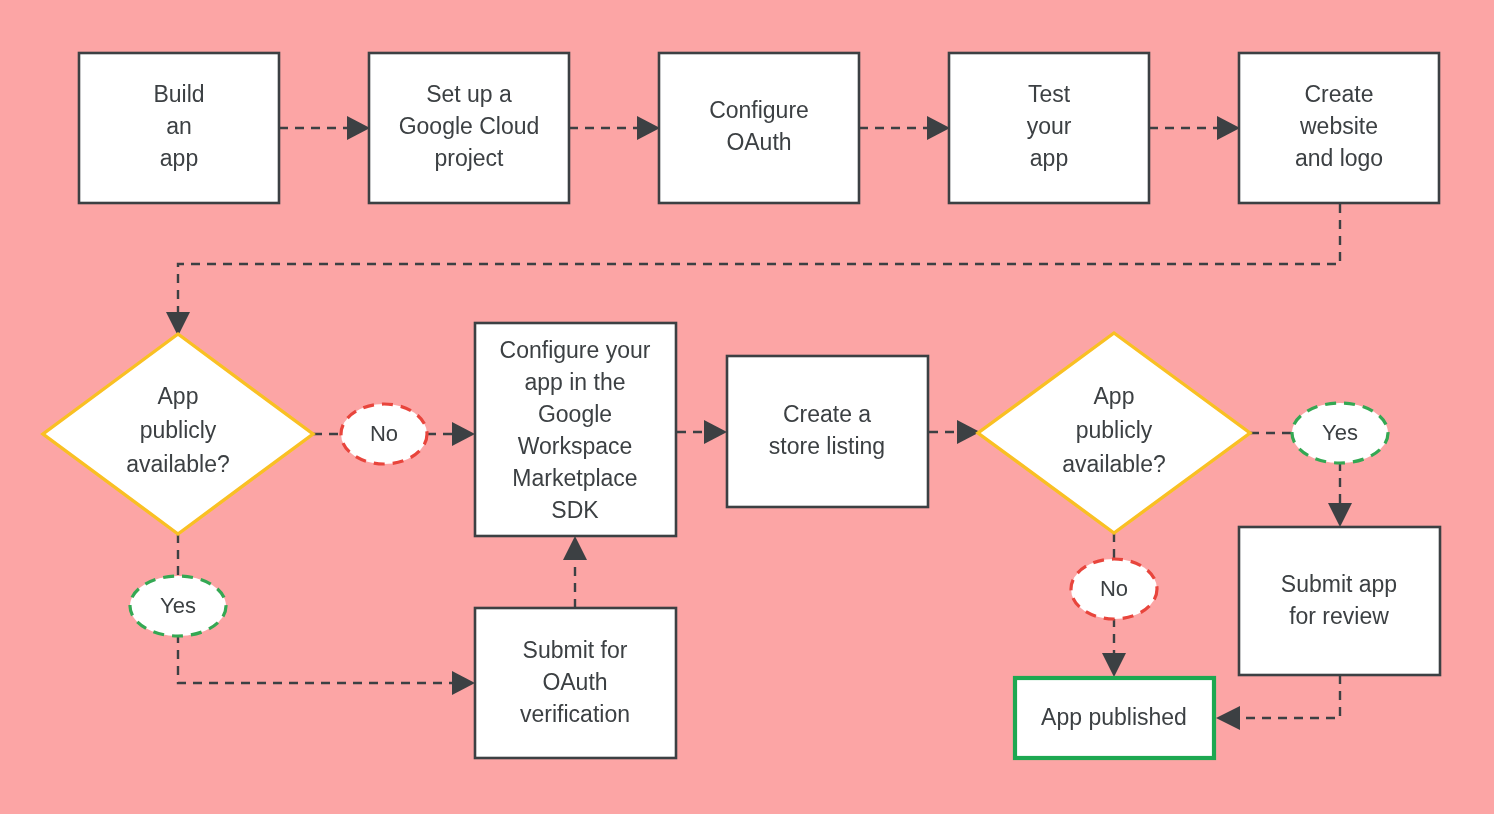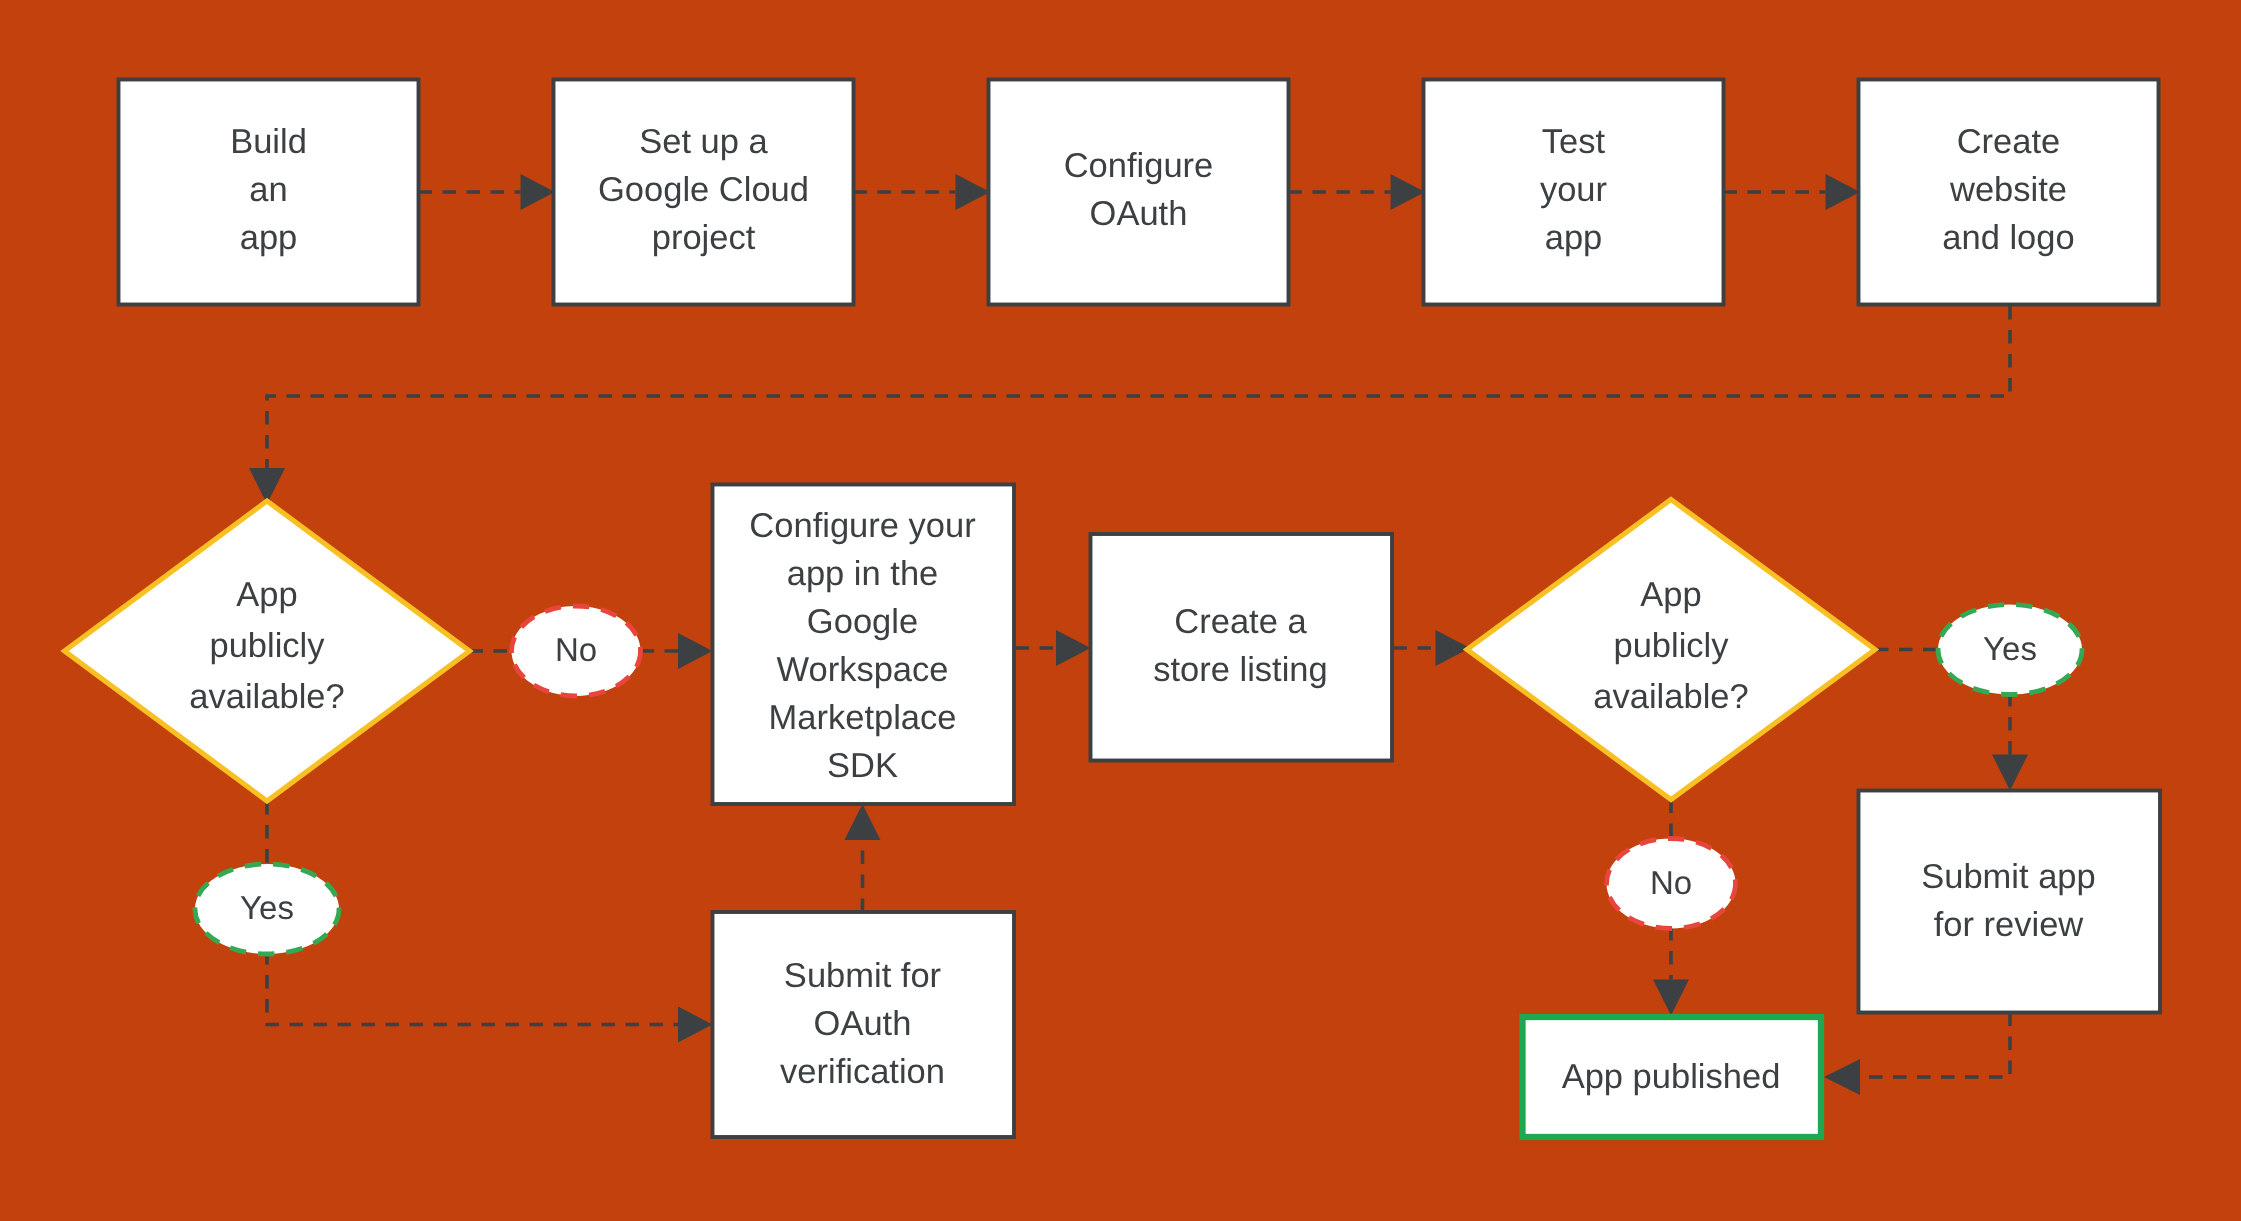--- a/index.html
+++ b/index.html
@@ -10,21 +10,21 @@
   body {
     width: 1494px;
     height: 814px;
     font-family: "Liberation Sans", sans-serif;
     overflow: hidden;
   }
   #flowchart-root {
     position: relative;
     width: 1494px;
     height: 814px;
-    background: #c2410c;
+    background: #fca5a5;
   }
   svg.diagram {
     display: block;
     width: 1494px;
     height: 814px;
   }
   .node-text {
     font-family: "Liberation Sans", sans-serif;
     font-size: 23px;
     fill: #3c4043;

